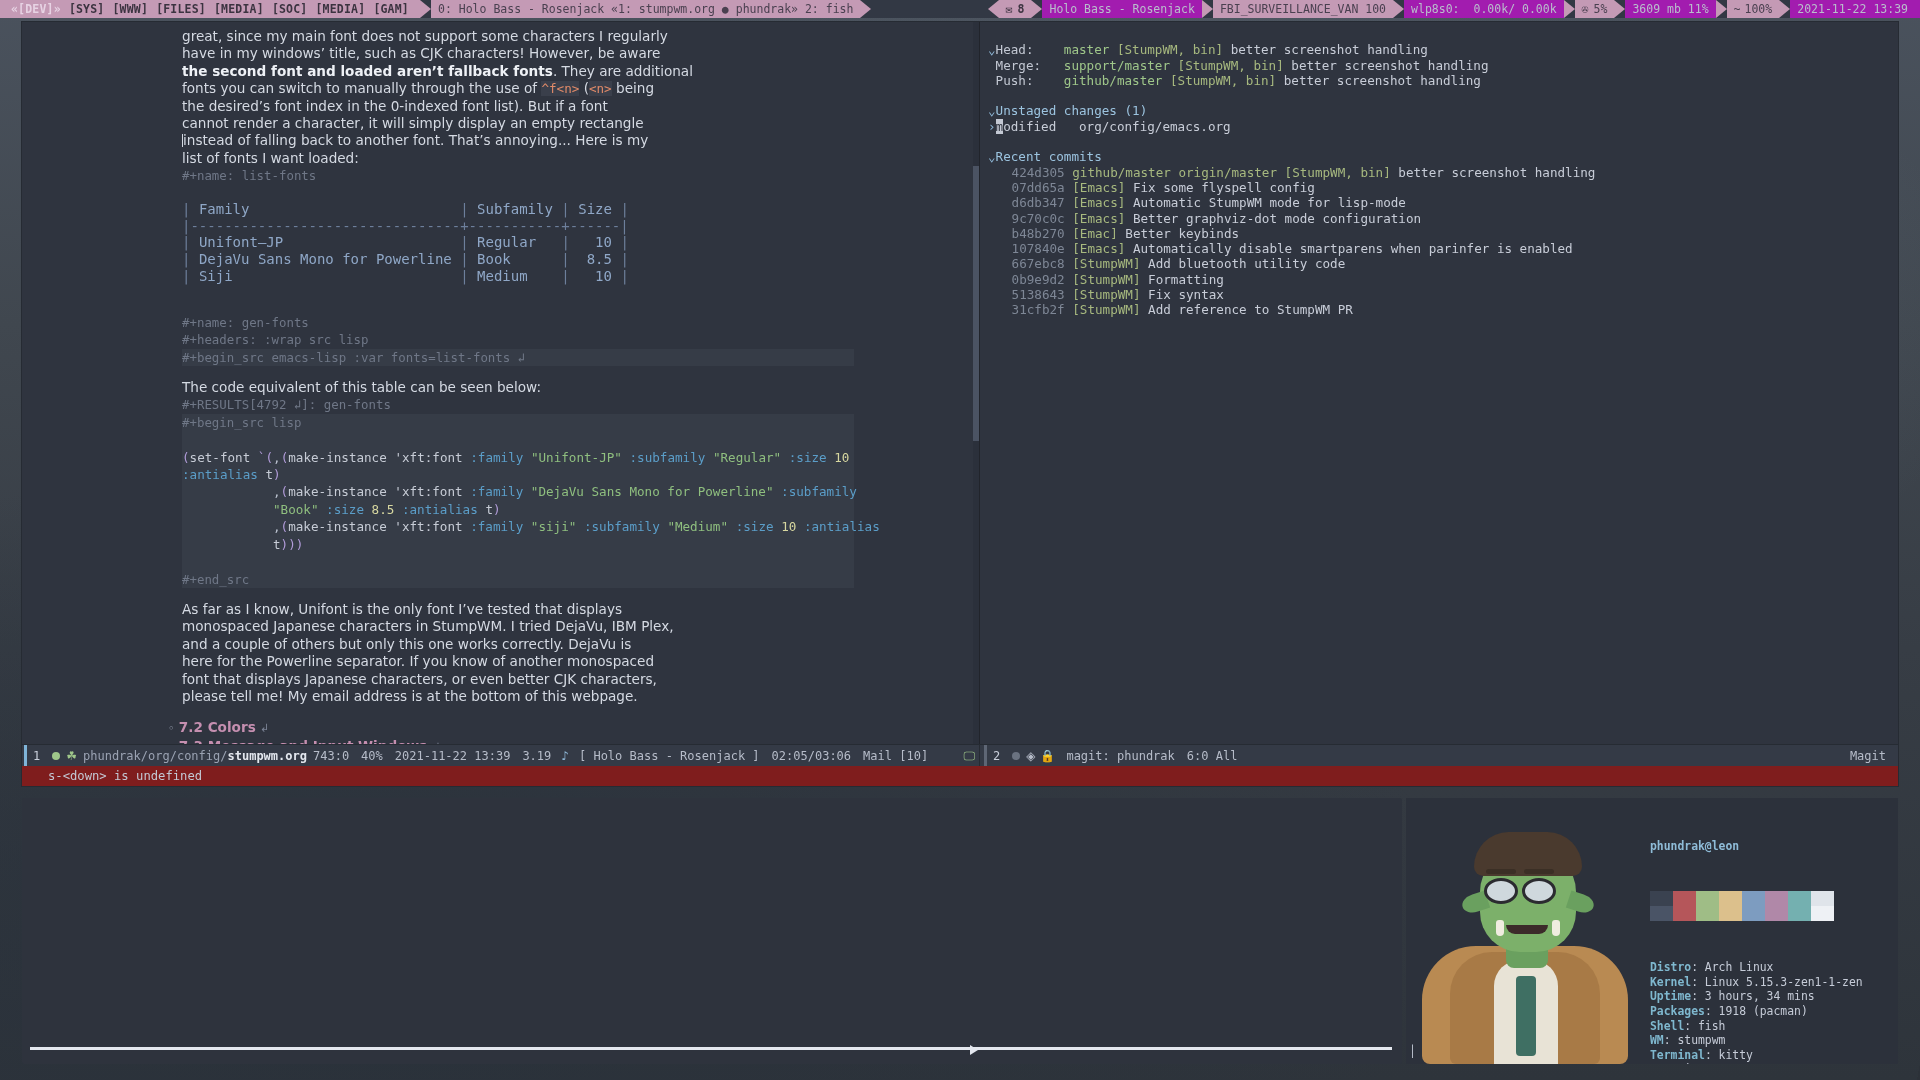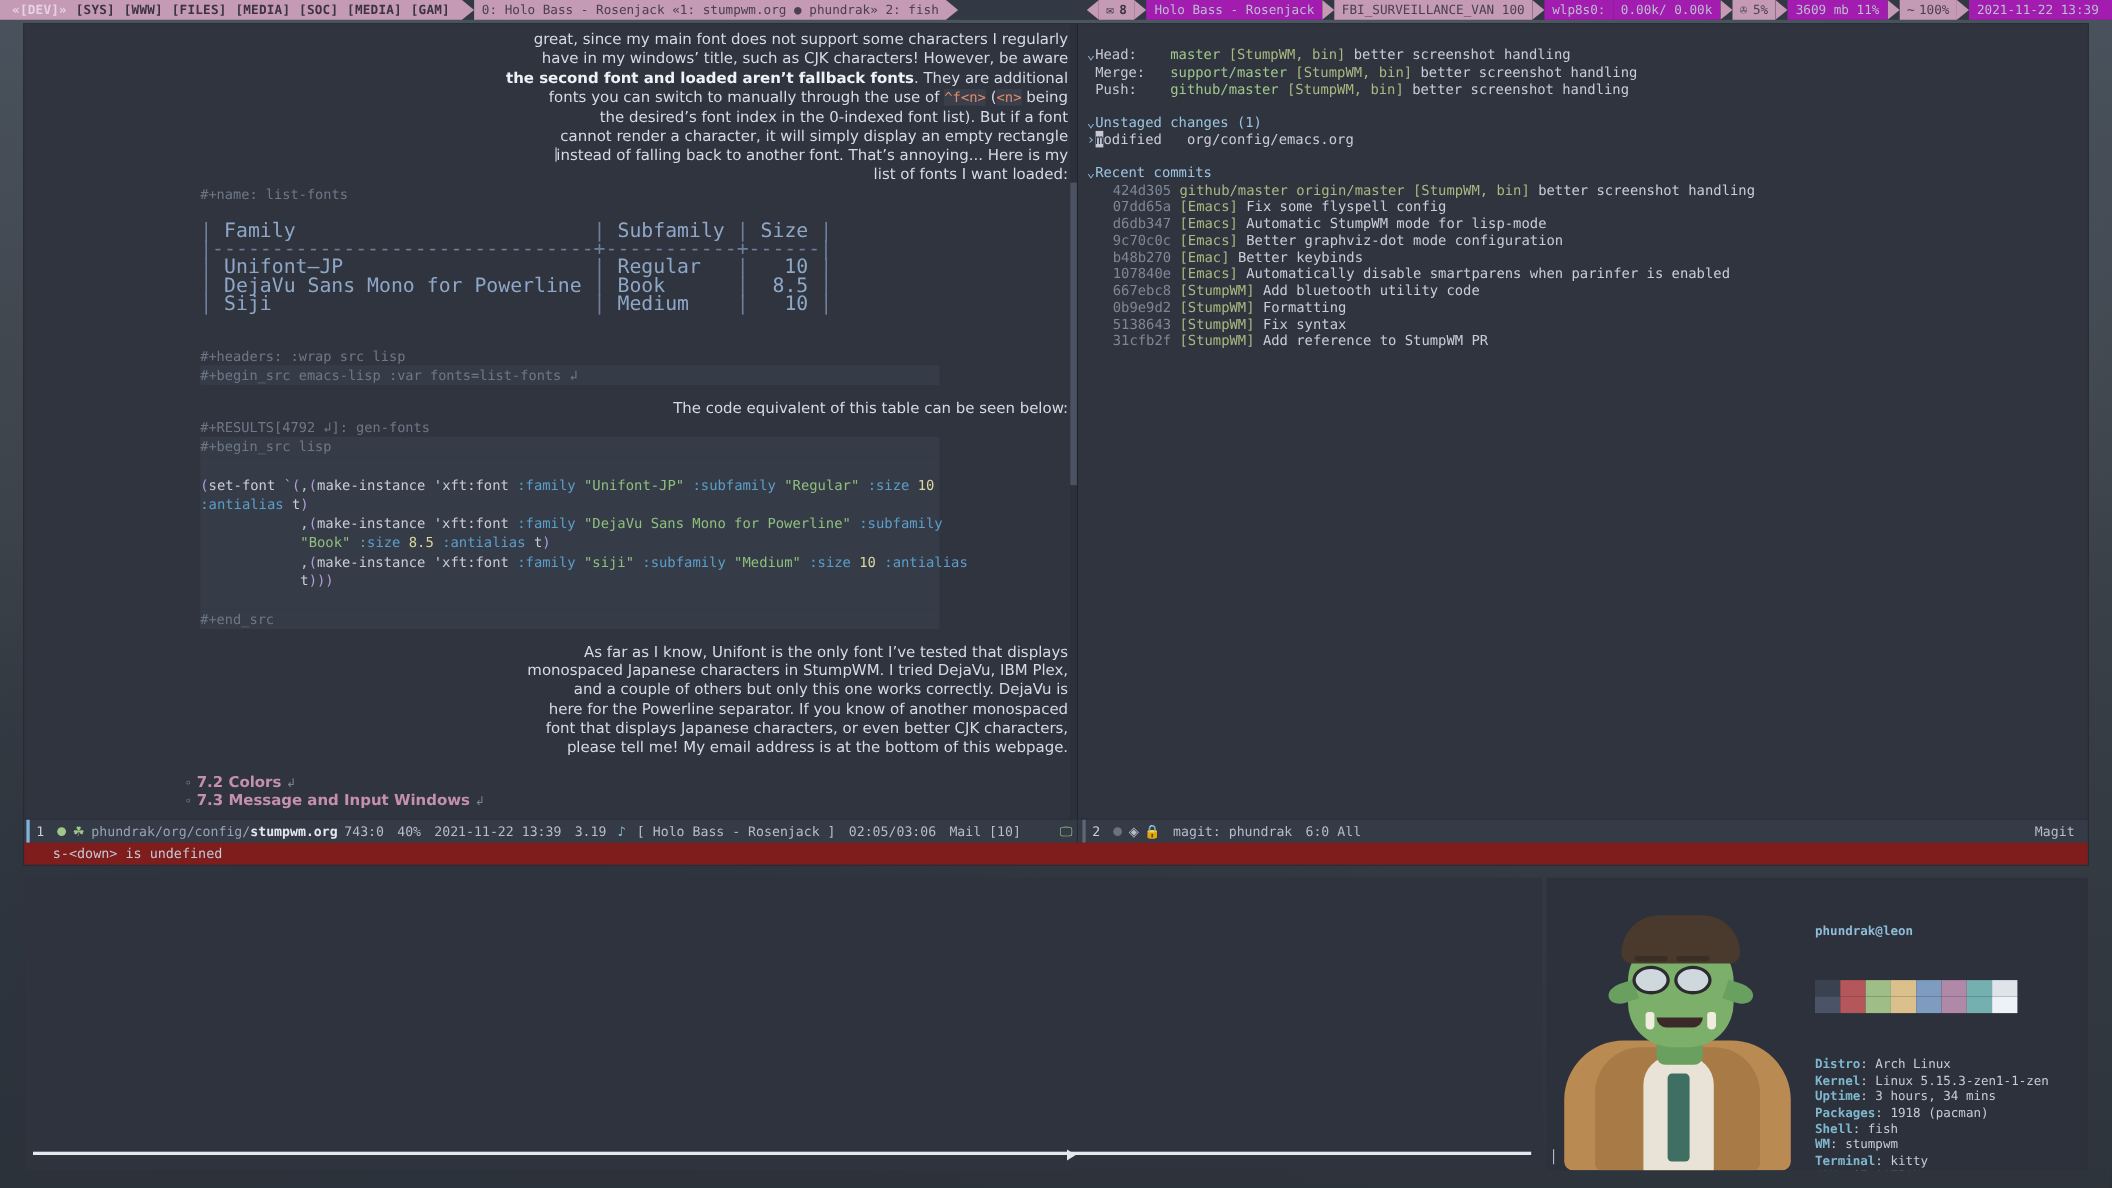--- a/index.html
+++ b/index.html
@@ -63,26 +63,26 @@
   #org-scroll{
     position:absolute; right:0; top:0; bottom:0; width:6px; background:#2b303b;
   }
   #org-scroll i{ position:absolute; left:0; width:6px; top:20%; height:38%; background:#4b5363; display:block;}
   #org-content{
     position:absolute; left:14px; right:8px; top:0; bottom:0;
     padding:6px 0 0 146px;
     font-family:"DejaVu Sans", sans-serif;
     font-size:13.6px; line-height:17.4px;
   }
-  .prose{ color:#d5dae3; white-space:pre-wrap;text-align:right;}
+  .prose{ color:#d5dae3; white-space:pre-wrap;}
   .prose b{ color:#eef1f6;}
   .kbd{ font-family:"DejaVu Sans Mono",monospace; color:#e08a68; background:#3a3f4b; font-size:12.6px;}
   .meta{ font-family:"DejaVu Sans Mono",monospace; color:#6f7787; font-size:12.4px; line-height:17.4px; white-space:pre;}
   .srcblk{ background:#363c47; }
-  .otbl{ font-family:"DejaVu Sans Mono",monospace; font-size:18px; line-height:16.6px; color:#8fa7c7; white-space:pre;}
+  .otbl{ font-family:"DejaVu Sans Mono",monospace; font-size:14px; line-height:16.6px; color:#8fa7c7; white-space:pre;}
   .otbl .bar{color:#6d7f9b;}
   .code{ font-family:"DejaVu Sans Mono",monospace; font-size:12.6px; line-height:17.4px; white-space:pre; background:#363c47;}
   .c-def{color:#c7ccd6;} .c-str{color:#8fbf7f;}
   .c-key{color:#5b9ec9;} .c-num{color:#d8d8a0;} .c-par{color:#b39ddb;} .c-sym{color:#c7ccd6;}
   .hl{ color:#c58fb0; font-weight:bold; font-family:"DejaVu Sans",sans-serif; font-size:13.6px;}
   .bullet{ color:#9aa2b2; font-size:11px;}
   .elip{ color:#7a8294; font-size:11px;}
   .cursorbar{ display:inline-block; width:1px; height:13px; background:#d5dae3; vertical-align:-2px;}
 
   
@@ -270,20 +270,21 @@
 
         <div class="otbl">
 <span><span class="bar">|</span> <span id="th0">Family</span><span id="pad0">                         </span><span class="bar">|</span> <span>Subfamily</span> <span class="bar">|</span> <span>Size</span> <span class="bar">|</span></span>
 <span class="bar">|--------------------------------+-----------+------|</span>
 <span><span class="bar">|</span> <span>Unifont—JP</span><span id="p10">                     </span><span class="bar">|</span> <span>Regular</span>   <span class="bar">|</span>   <span>10</span> <span class="bar">|</span></span>
 <span><span class="bar">|</span> <span>DejaVu Sans Mono for Powerline</span> <span class="bar">|</span> <span>Book</span>      <span class="bar">|</span>  <span>8.5</span> <span class="bar">|</span></span>
 <span><span class="bar">|</span> <span>Siji</span><span id="p30">                           </span><span class="bar">|</span> <span>Medium</span>    <span class="bar">|</span>   <span>10</span> <span class="bar">|</span></span>
         </div>
 
         <div style="height:13px"></div>
+        <div class="meta">#+name: gen-fonts</div>
         <div class="meta">#+headers: :wrap src lisp</div>
         <div class="meta srcblk" style="width:672px;">#+begin_src emacs-lisp :var fonts=list-fonts ↲</div>
 
         <div style="height:13px"></div>
         <div class="prose">The code equivalent of this table can be seen below:</div>
         <div class="meta">#+RESULTS[4792 ↲]: gen-fonts</div>
         <div class="meta srcblk" style="width:672px;">#+begin_src lisp</div>
 
         <div class="code" style="width:672px;">
 <span><span class="c-par">(</span><span class="c-def">set-font</span> <span class="c-par">`(</span>,<span class="c-par">(</span><span class="c-def">make-instance</span> <span class="c-sym">'xft:font</span> <span class="c-key">:family</span> <span class="c-str">"Unifont-JP"</span> <span class="c-key">:subfamily</span> <span class="c-str">"Regular"</span> <span class="c-key">:size</span> <span class="c-num">10</span></span>

